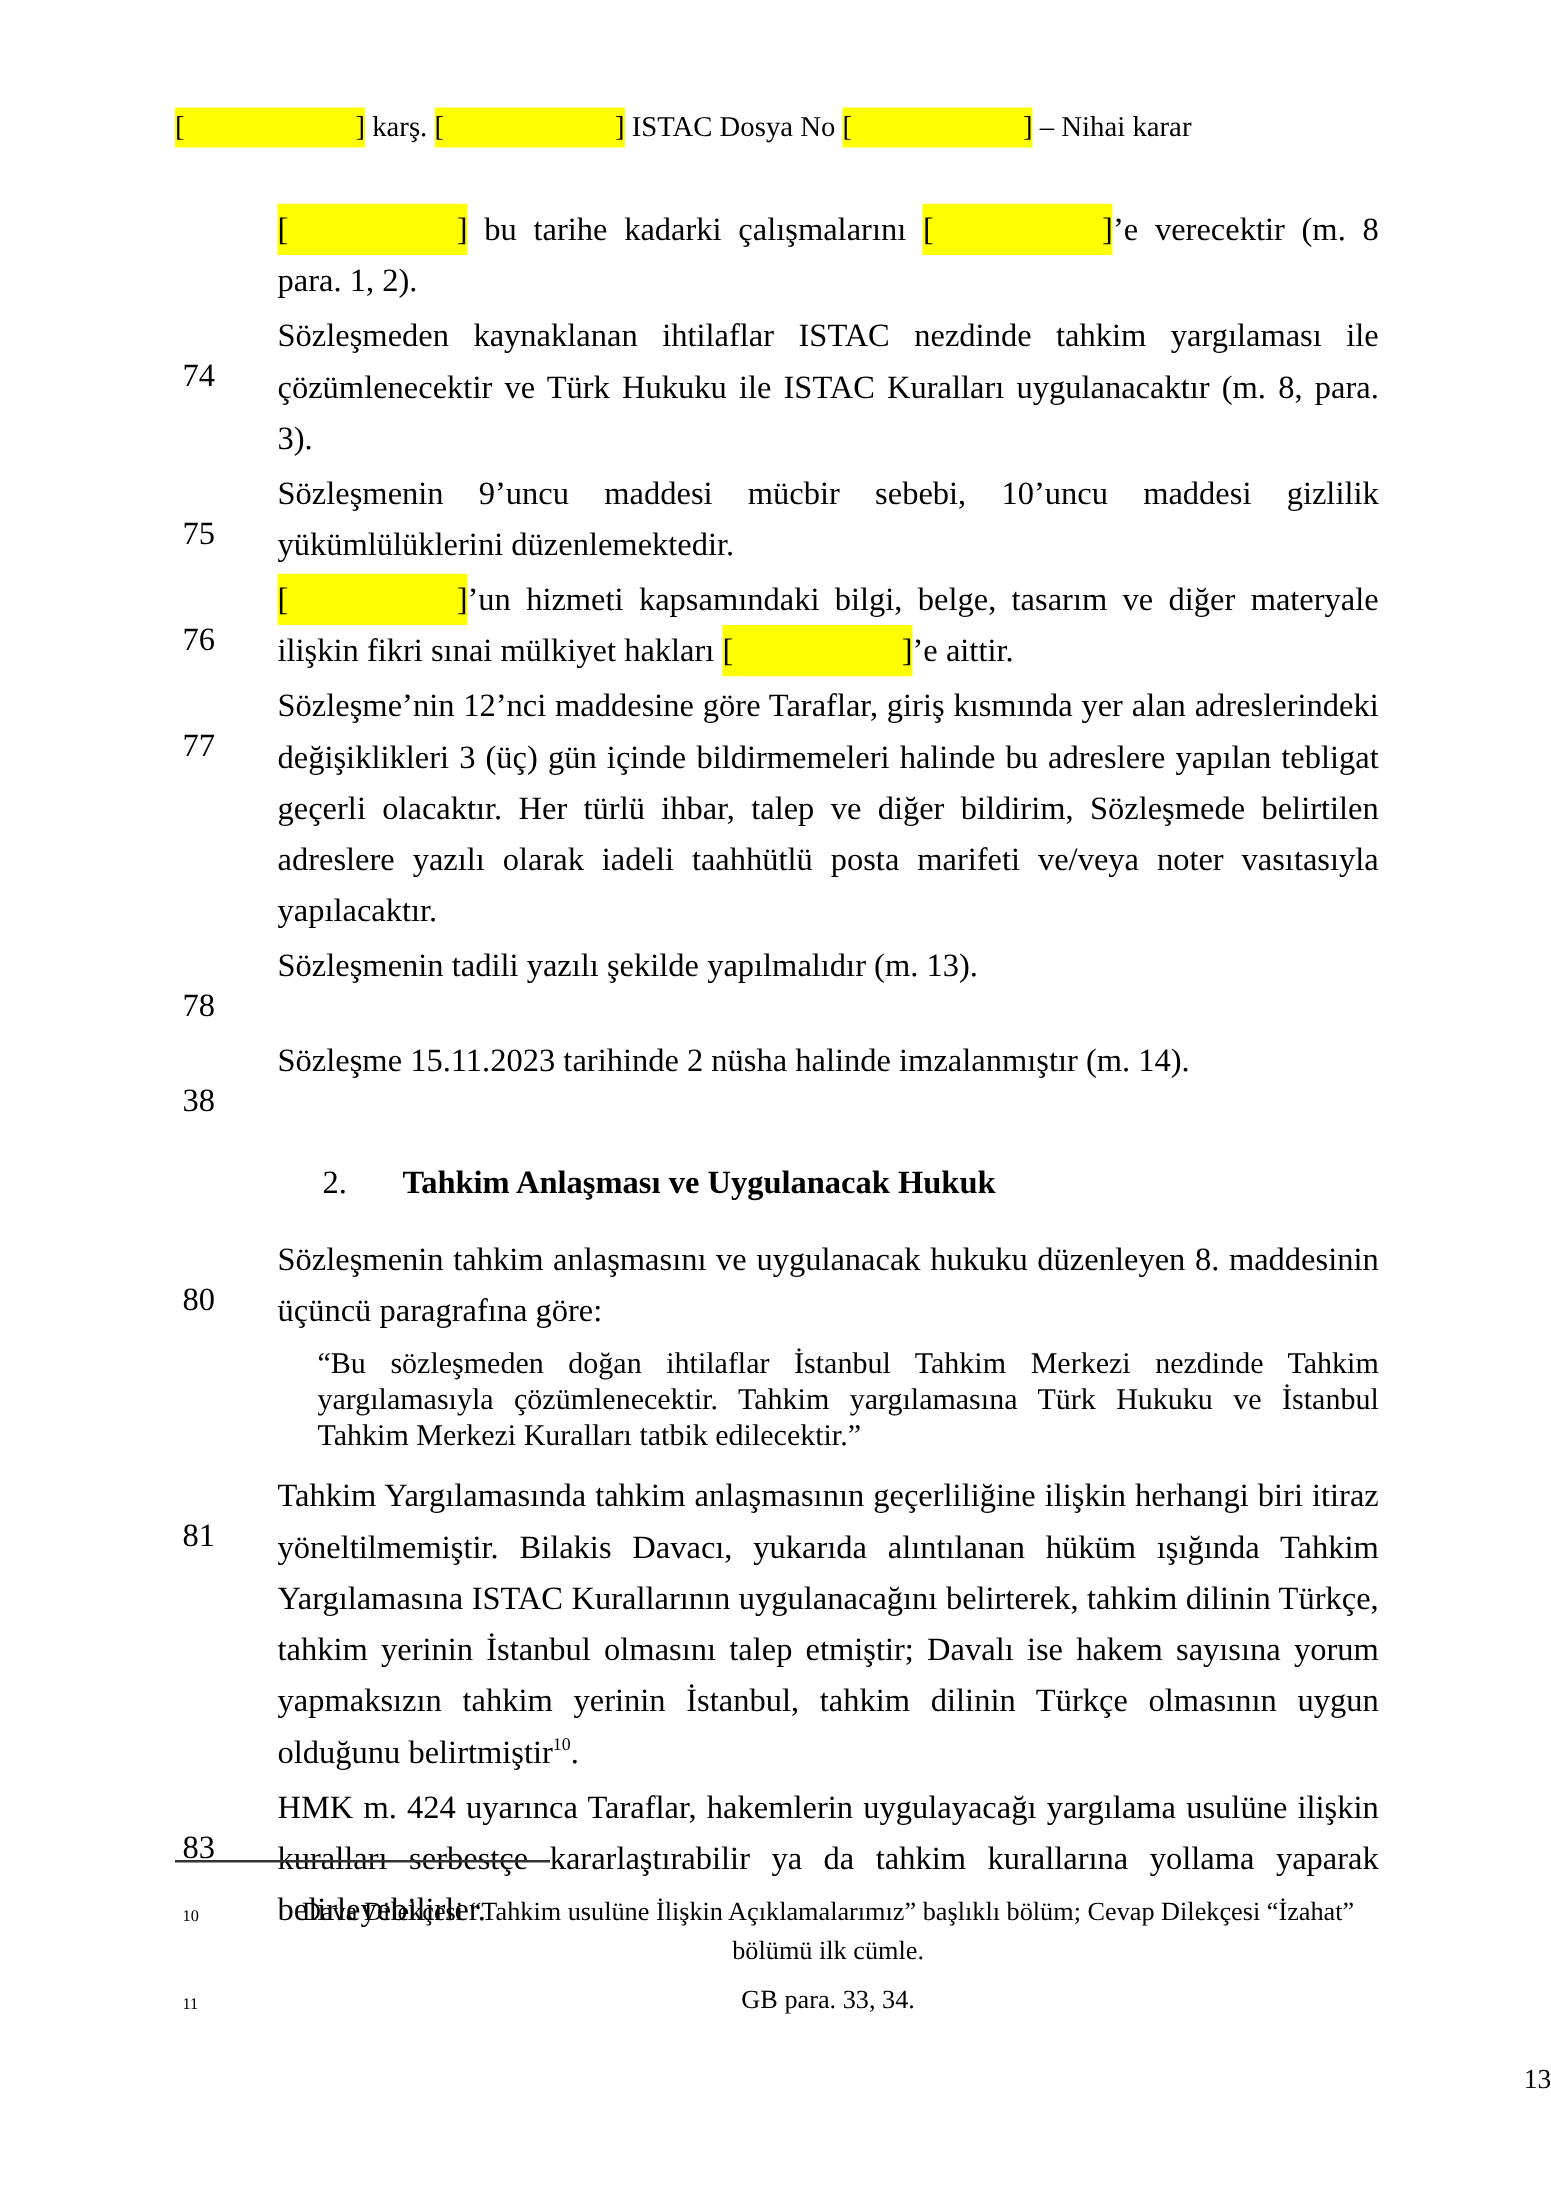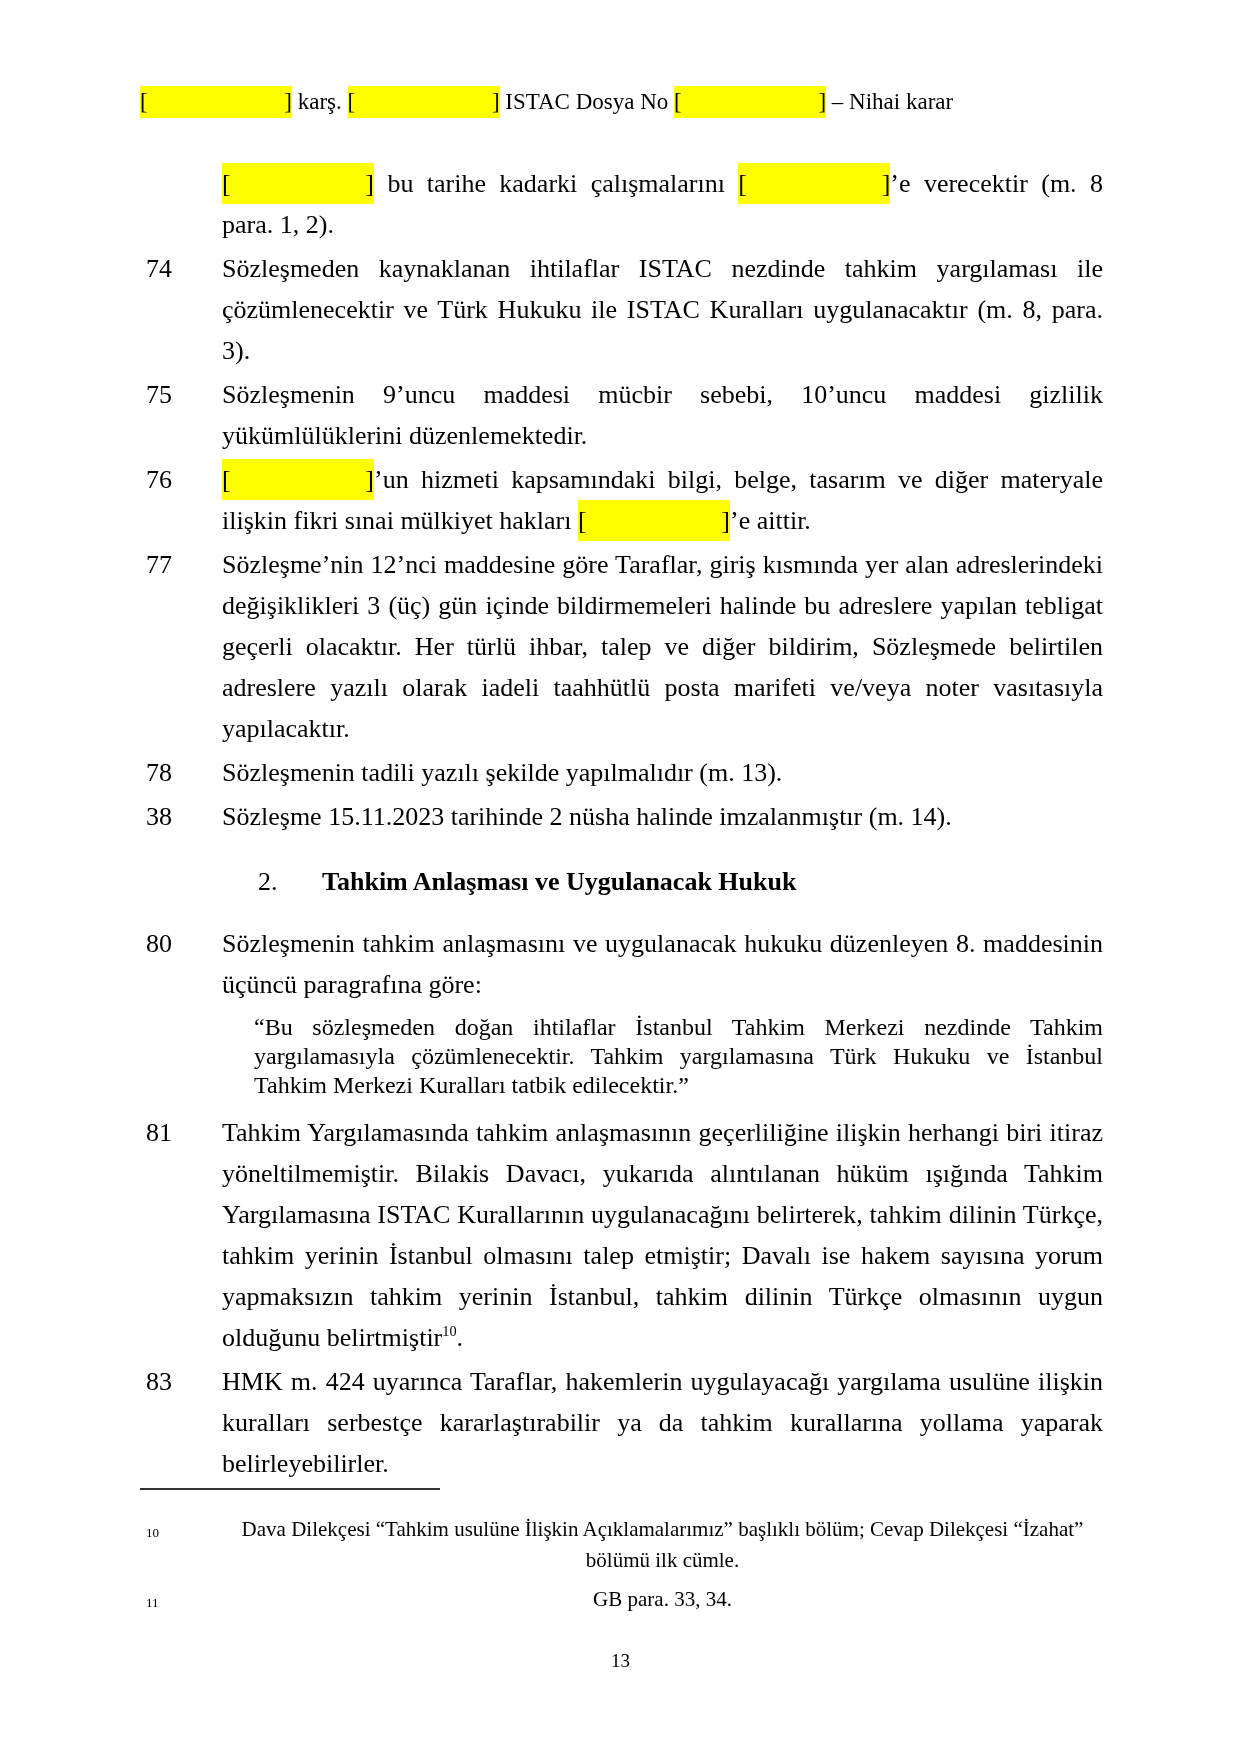--- a/index.html
+++ b/index.html
@@ -13,21 +13,21 @@
   }
   .header {
     position:absolute; top:86px; left:140px; width:963px;
     font-size:23px; line-height:32px; white-space:nowrap;
   }
   .docbody {
     position:absolute; top:163px; left:140px; width:963px;
     font-size:26px; line-height:41px;
   }
   .para { display:flex; margin:0 0 3px 0; }
-  .para .num { flex:0 0 82px; padding-left:6px; box-sizing:border-box; }
+  .para .num { flex:0 0 82px; padding-left:6px; box-sizing:border-box;margin-top:32px; }
   .para .content { flex:1 1 auto; text-align:justify; }
   .heading { display:flex; margin-top:24px; margin-bottom:21px; }
   .heading .hnum { flex:0 0 64px; margin-left:118px; }
   .heading .htext { flex:1 1 auto;font-weight:bold; }
   .quote {
     margin:8px 16px 12px 114px; width:849px;
     font-size:24px; line-height:29px; text-align:justify;
   }
   .redaction {
     display:inline-flex; justify-content:space-between;
@@ -41,21 +41,21 @@
   .footnotes {
     position:absolute; top:1514px; left:140px; width:963px;
     font-size:21px; line-height:31px;
   }
   .fn { display:flex; margin-bottom:8px; }
   .fn .fnum { flex:0 0 82px; padding-left:6px; box-sizing:border-box;
               font-size:13px; padding-top:3px; }
   .fn .fntext { flex:1 1 auto;text-align:center; }
   .pagenum {
     position:absolute; top:1650px; left:0; width:1241px;
-    text-align:center; font-size:19px;
+    text-align:right; font-size:22px;
   }
 </style>
 </head>
 <body>
 
 <div class="page">
   <div class="header"><span class="redaction">
         <span>[</span>
         <span>]</span>
       </span><span> karş. </span><span class="redaction">

